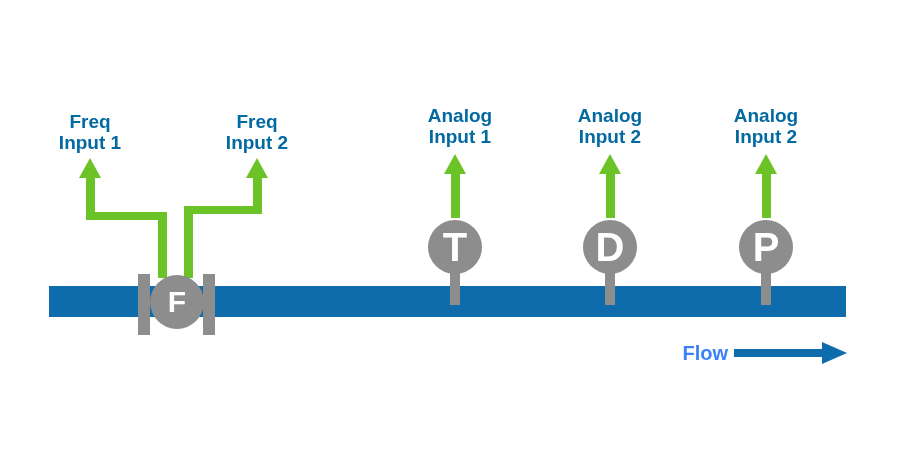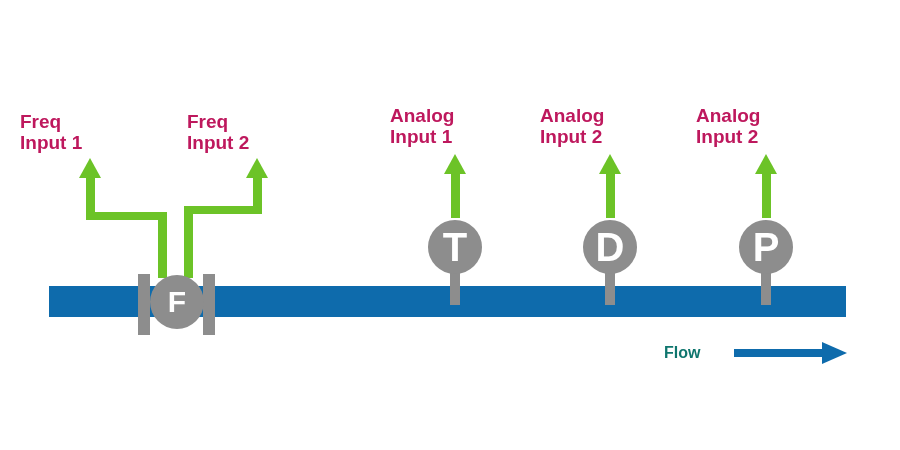--- a/index.html
+++ b/index.html
@@ -21,26 +21,26 @@
   .stem{position:absolute;width:10px;height:47px;background:#8d8d8d;top:258px;}
   .circle{
     position:absolute;width:54px;height:54px;border-radius:50%;background:#8d8d8d;
     display:flex;align-items:center;justify-content:center;
   }
   .circle .letter{color:#ffffff;font-weight:bold;line-height:1;}
   .letter-big{font-size:40px;}
   .letter-f{font-size:30px;}
   
   .iolabel{
-    position:absolute;width:140px;color:#be185d;
+    position:absolute;width:140px;text-align:center;color:#0369a1;
     font-size:19px;font-weight:bold;line-height:21px;
   }
   .flow-text{
-    position:absolute;left:664px;top:341px;width:64px;text-align:left;
-    color:#0f766e;font-size:16px;font-weight:bold;line-height:24px;
+    position:absolute;left:664px;top:341px;width:64px;text-align:right;
+    color:#3b82f6;font-size:20px;font-weight:bold;line-height:24px;
   }
   .flow-shaft{position:absolute;left:734px;top:349px;width:88px;height:8px;background:#0e6bac;}
   .flow-head{
     position:absolute;left:822px;top:342px;width:0;height:0;
     border-top:11px solid transparent;border-bottom:11px solid transparent;
     border-left:25px solid #0e6bac;
   }
 </style>
 </head>
 <body>

